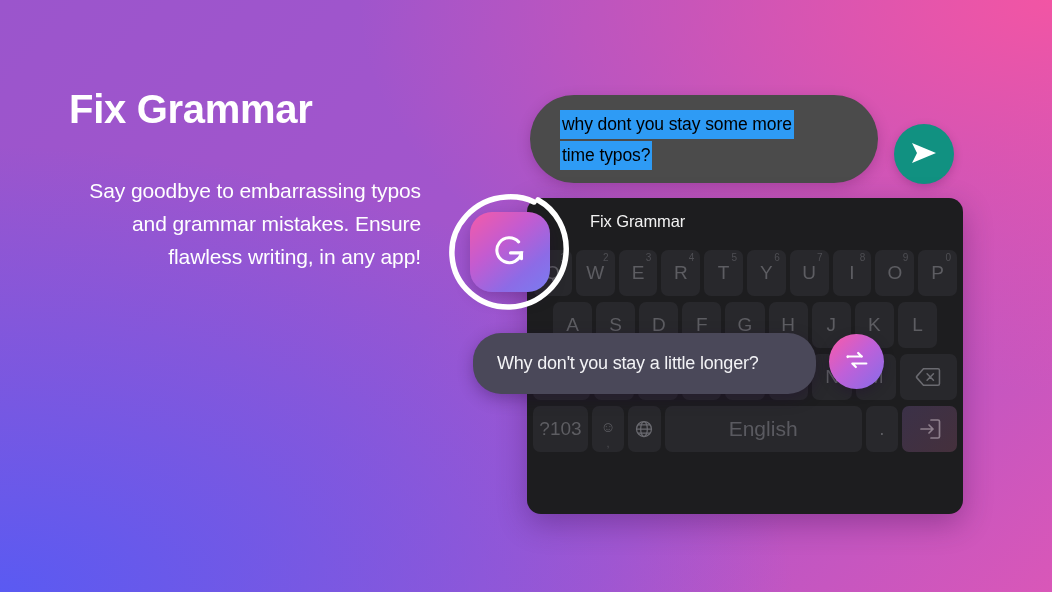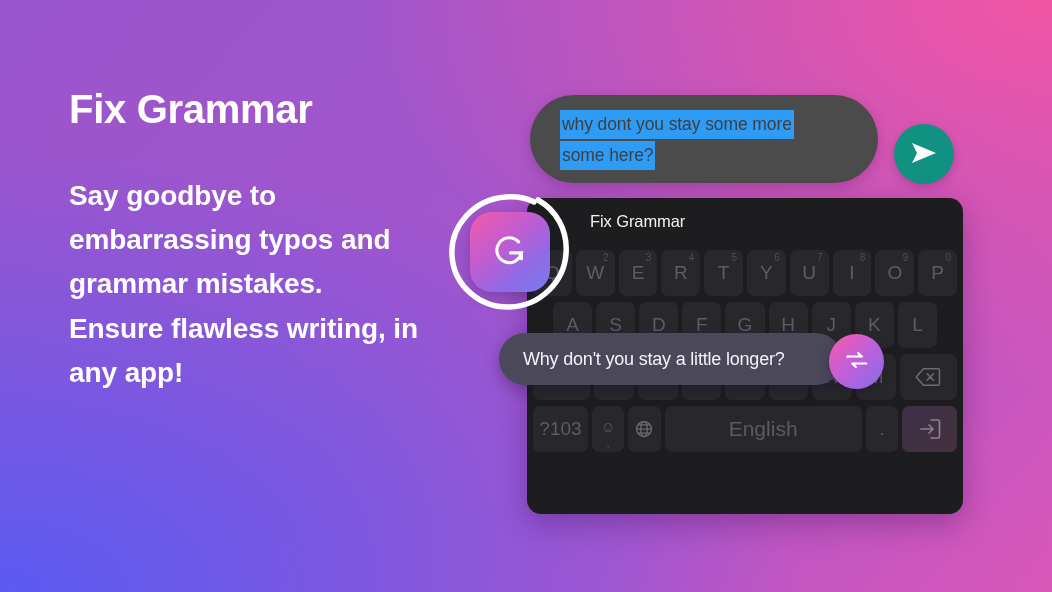--- a/index.html
+++ b/index.html
@@ -26,42 +26,43 @@
   }
   #headline {
     font-size: 40px;
     font-weight: 700;
     color: #ffffff;
     letter-spacing: -0.3px;
     line-height: 1.15;
   }
   #subcopy {
     margin-top: 42px;
-    font-size: 28px;
-    font-weight: 700;
+    font-size: 21px;
+    font-weight: 400;
     color: #ffffff;
     line-height: 1.58;
     letter-spacing: -0.1px;
     max-width: 352px;
+    text-align: right;
   }
 
   
   #input-bubble {
     position: absolute;
     left: 530px; top: 95px;
     width: 348px; height: 88px;
     background: #4B4B4B;
     border-radius: 44px;
     box-shadow: 0 4px 14px rgba(60,0,60,0.22);
     padding: 15px 26px 0 30px;
   }
   .sel-line {
     display: inline-block;
     background: #2E9BF5;
-    color: #404040;
+    color: #000000;
     font-size: 17.5px;
     line-height: 29px;
     letter-spacing: -0.1px;
     padding: 0 2px;
     white-space: nowrap;
   }
   .sel-wrap { line-height: 0; }
 
   
   #send-button {
@@ -143,22 +144,22 @@
   .key .emo {
     font-size: 15px;
     line-height: 1;
     margin-bottom: 6px;
     color: #5D5D62;
   }
 
   
   #suggestion-bubble {
     position: absolute;
-    left: 499px; top: 333px;
-    width: 343px; height: 52px;
+    left: 473px; top: 333px;
+    width: 343px; height: 61px;
     background: #4A4859;
     border-radius: 28px;
     display: flex;
     align-items: center;
     padding-left: 24px;
     box-shadow: 0 5px 16px rgba(30,0,50,0.30);
     text-align: right;
   }
   #suggestion-text {
     color: #F3F3F6;
@@ -203,21 +204,21 @@
   <div id="left-copy">
     <div id="headline">Fix Grammar</div>
     <div id="subcopy">Say goodbye to embarrassing typos and grammar mistakes. Ensure flawless writing, in any app!</div>
   </div>
 
   <div id="input-bubble">
     <div class="sel-wrap">
       <span class="sel-line">why dont you stay some more</span>
     </div>
     <div class="sel-wrap" style="margin-top:2px">
-      <span class="sel-line">some here?</span>
+      <span class="sel-line">time typos?</span>
     </div>
   </div>
 
   <button id="send-button">
     <span>
       <svg width="28" height="24" viewBox="0 0 28 24">
         <path d="M2 2 L26 12 L2 22 L7 12 Z" fill="#ffffff"></path>
       </svg>
     </span>
   </button>

